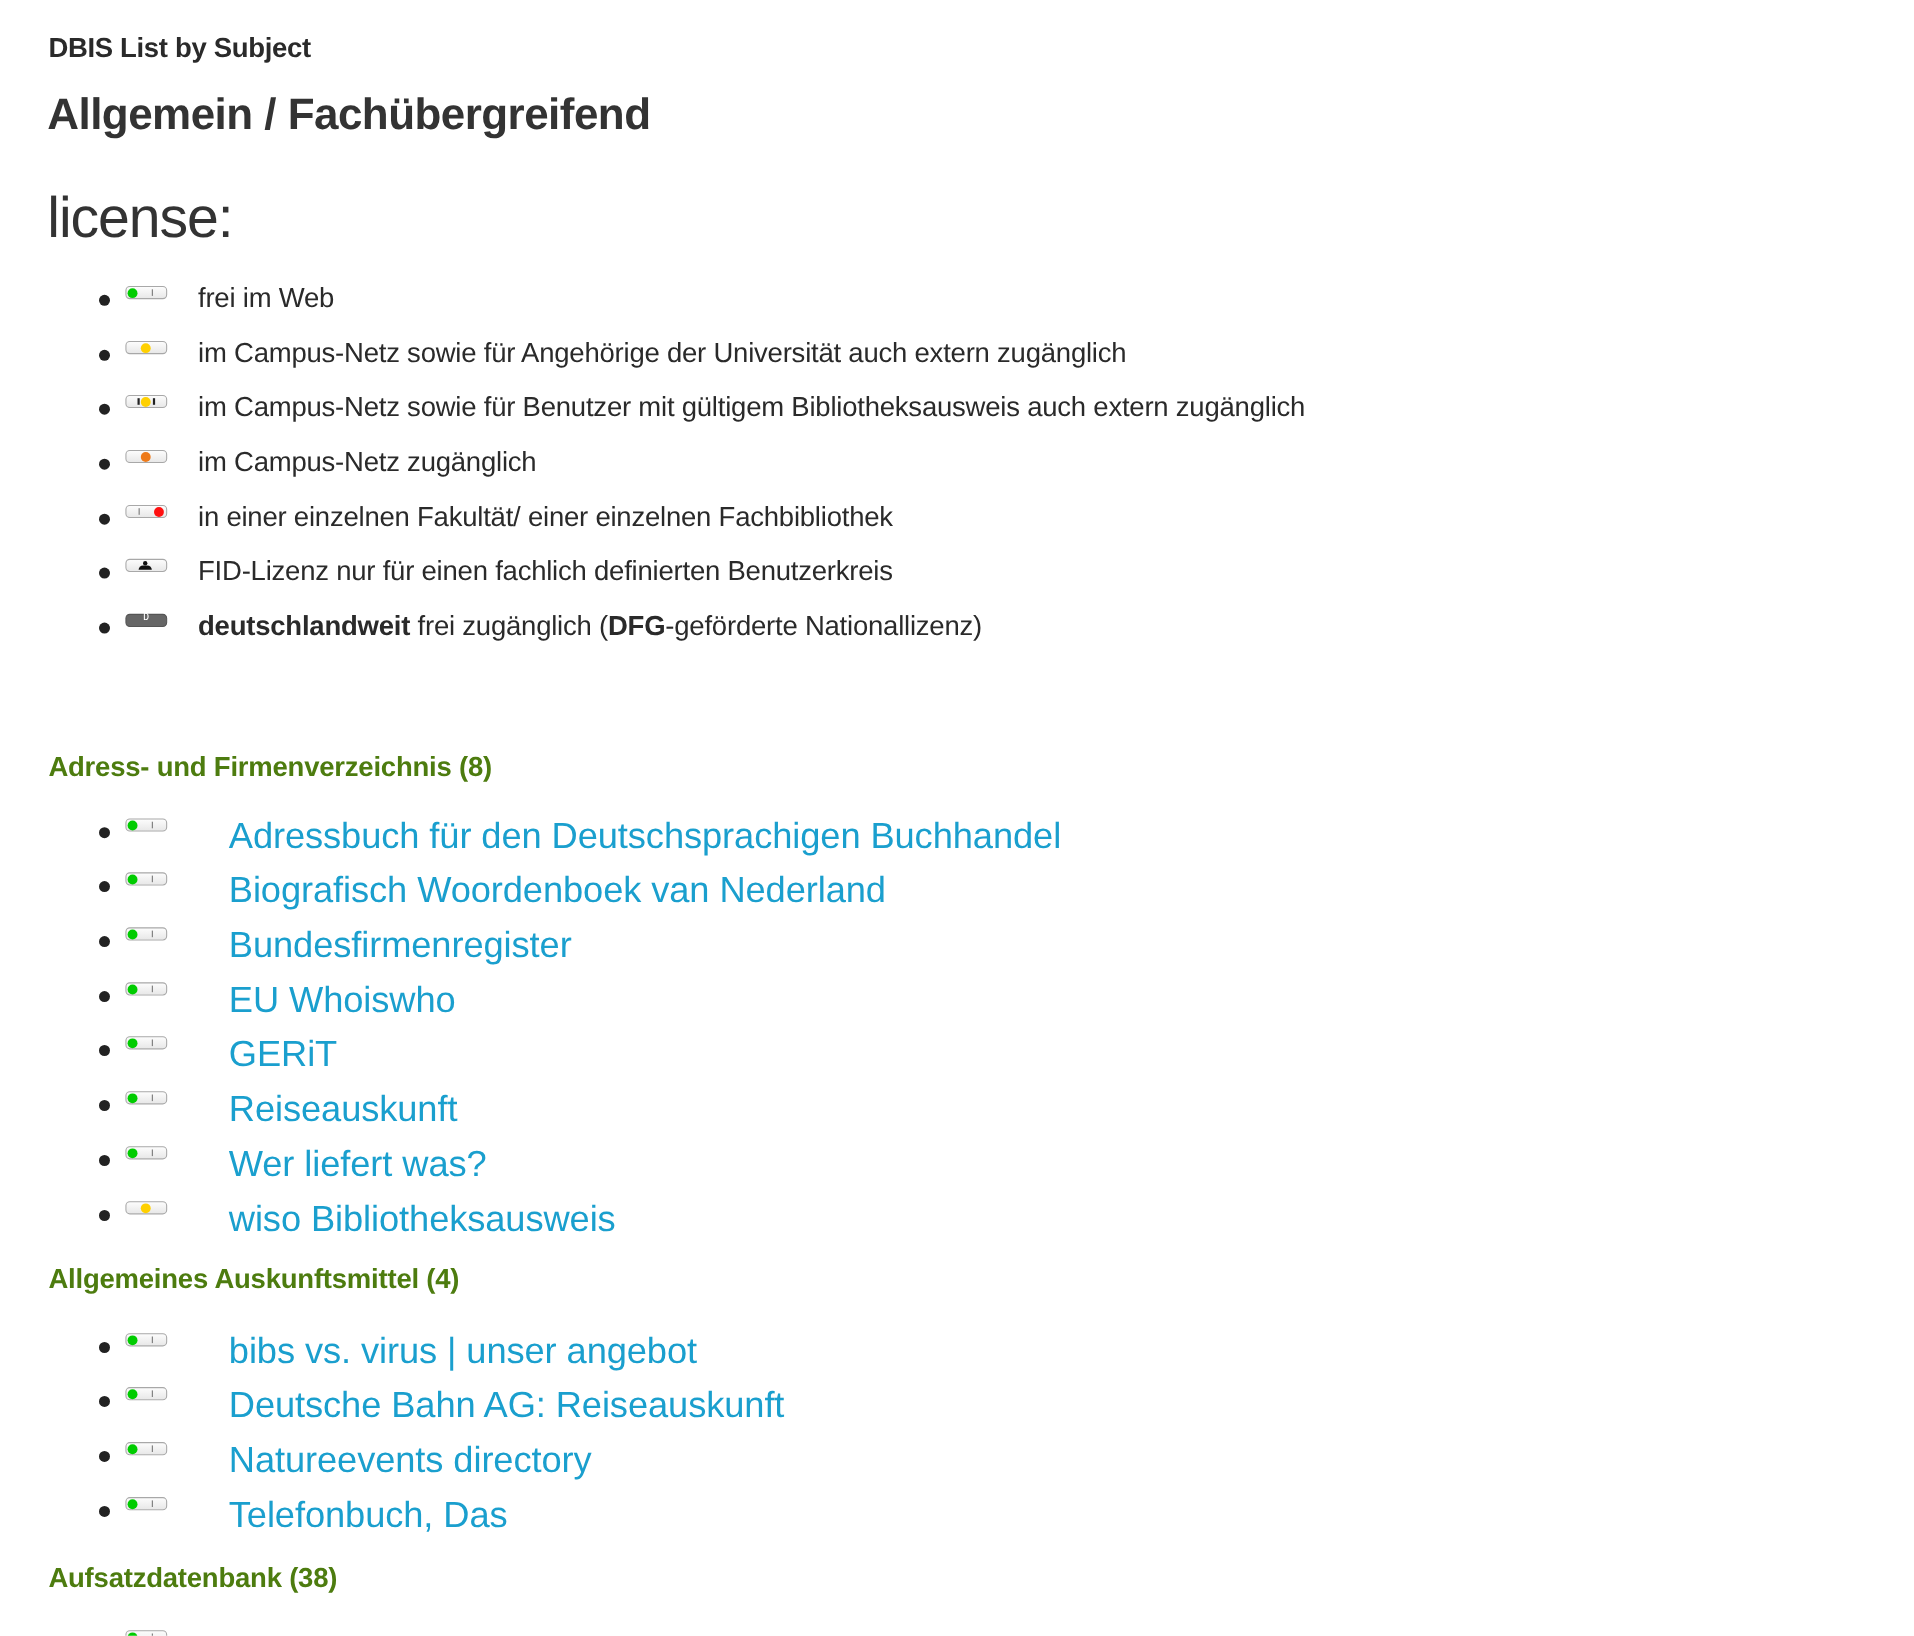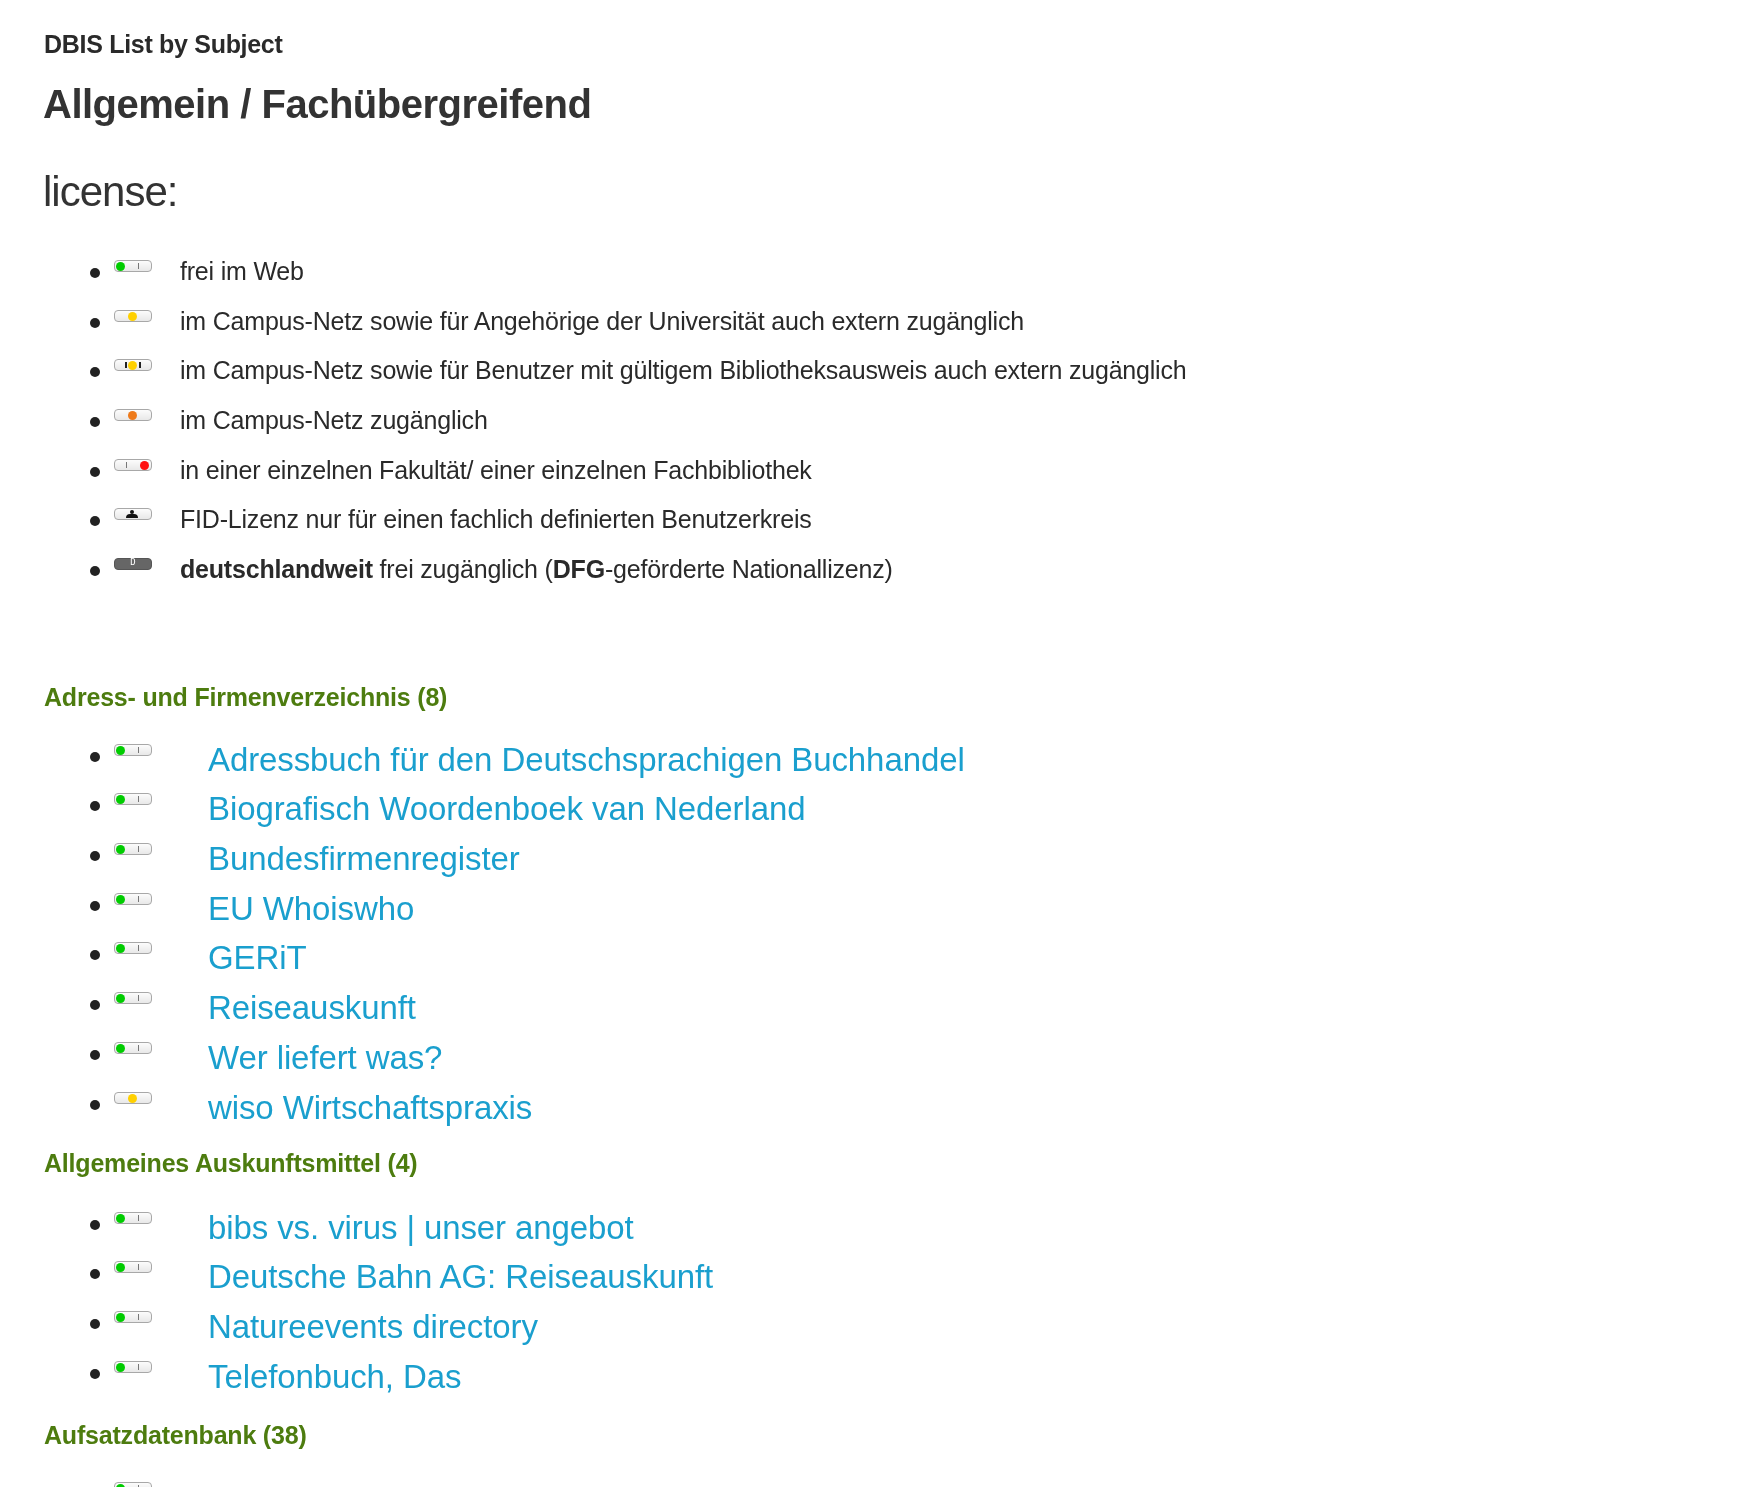--- a/index.html
+++ b/index.html
@@ -1,21 +1,21 @@
 <!DOCTYPE html>
 <html><head>
 <meta charset="utf-8">
 <style>
   html, body { margin:0; padding:0; background:#ffffff; }
   body { width:1740px; height:1487px; overflow:hidden; position:relative;
          font-family:"Liberation Sans", sans-serif; color:#222; }
   .abs { position:absolute; white-space:nowrap; }
   .page-label { left:44px; top:30px; font-size:25px; font-weight:bold; color:#2a2a2a; letter-spacing:-0.3px; }
   .subject { left:43px; top:82px; font-size:40px; font-weight:700; color:#333; letter-spacing:-0.5px; }
-  .license-h { left:43px; top:168px; font-size:42px; font-weight:300; color:#333; letter-spacing:-1px; }
+  .license-h { left:43px; top:168px; font-size:52px; font-weight:300; color:#333; letter-spacing:-1px; }
   .bullet { position:absolute; width:10px; height:10px; border-radius:50%; background:#222; }
   .lic { position:absolute; width:38px; height:12px; border:1.5px solid #a8a8a8; border-radius:4px;
          background:linear-gradient(#fcfcfc,#e8e8e8); box-sizing:border-box; }
   .lic .dot { position:absolute; top:1px; width:9px; height:9px; border-radius:50%; }
   .lic .tick { position:absolute; top:2px; width:1px; height:6px; background:#777; }
   .lic.dark { background:#666; border-color:#555; }
   .lic.dark .d { position:absolute; left:0; right:0; top:-2px; text-align:center; color:#fff; font-size:9px; font-family:"DejaVu Sans Mono", monospace; }
   .leg-text { position:absolute; font-size:25px; color:#2a2a2a; letter-spacing:-0.2px; }
   .leg-text b { font-weight:bold; }
   .sec-h { position:absolute; left:44px; font-size:25px; font-weight:bold; color:#4d7c0f; letter-spacing:-0.2px; }
@@ -148,21 +148,21 @@
         <span class="dot" style="left:1px;background:#00cc00"></span>
         <span class="tick" style="left:23px"></span>
       </span>
     <a class="link" style="top:1039px">Wer liefert was?</a>
   </div>
   <div>
     <span class="bullet" style="left:90px;top:1100px"></span>
     <span class="lic" style="left:114px;top:1092px">
         <span class="dot" style="left:13px;background:#ffd000"></span>
       </span>
-    <a class="link" style="top:1089px">wiso Wirtschaftspraxis</a>
+    <a class="link" style="top:1089px">wiso Bibliotheksausweis</a>
   </div>
 </div>
 
 <div class="sec-h" style="top:1149px">Allgemeines Auskunftsmittel (4)</div>
 <div>
   <div>
     <span class="bullet" style="left:90px;top:1220px"></span>
     <span class="lic" style="left:114px;top:1212px">
         <span class="dot" style="left:1px;background:#00cc00"></span>
         <span class="tick" style="left:23px"></span>

